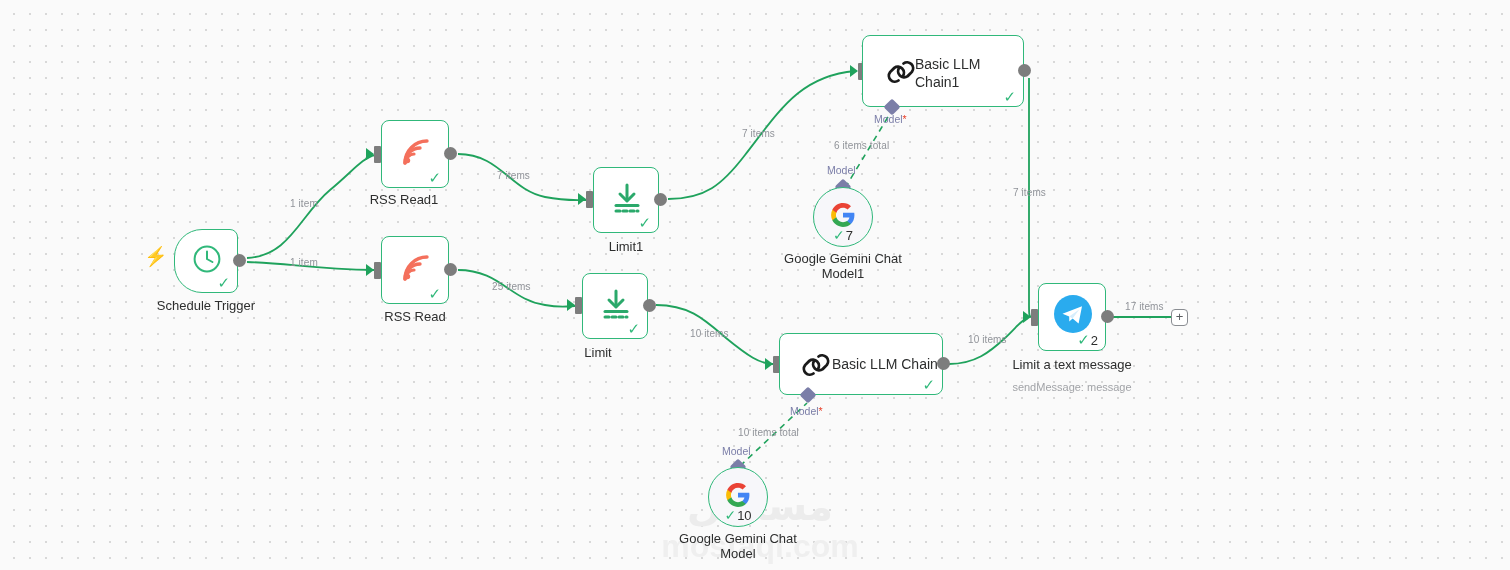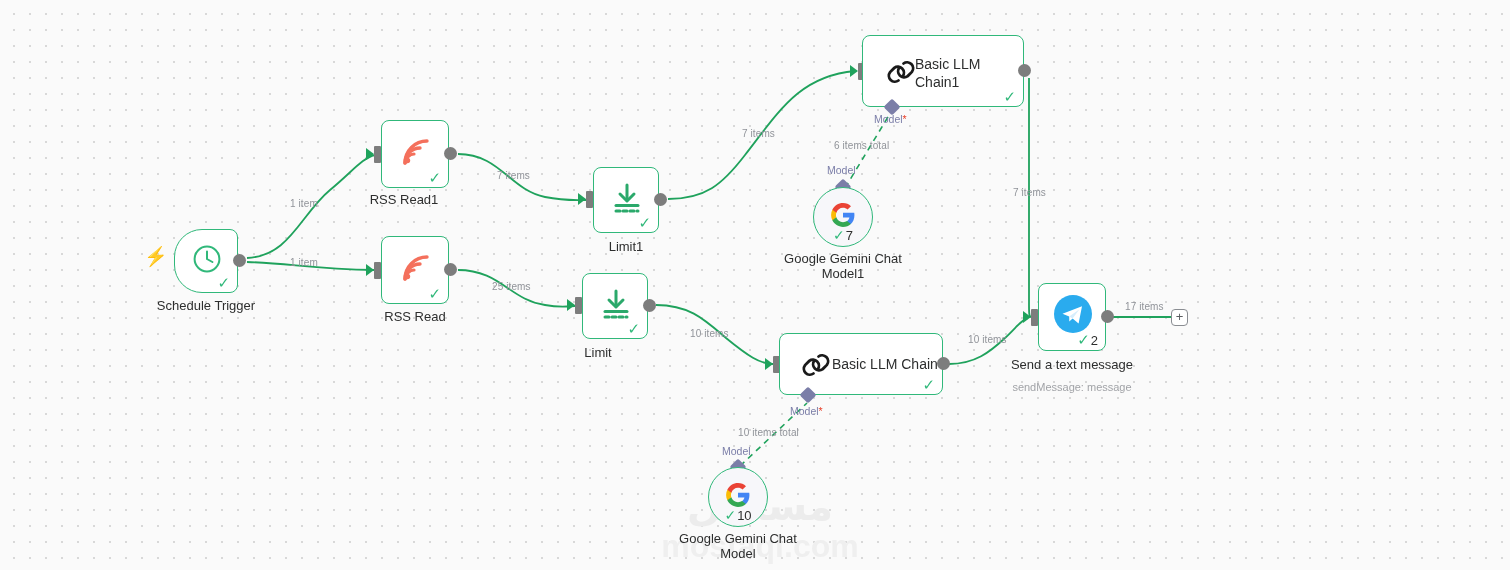--- a/index.html
+++ b/index.html
@@ -400,18 +400,18 @@
         <circle cx="20" cy="20" r="19" fill="#2aabee"></circle>
         <path d="M9.5 19.8 L29 12.2 L25.6 29.4 L19.6 24.4 L16.3 27.6 L16.2 22.6 Z" fill="#ffffff"></path>
         <path d="M16.2 22.6 L26.5 15.2 L19.6 24.4 Z" fill="#d7eefc"></path>
       </svg>
     </div>
     <div class="ntick">
       <span>✓</span><span class="cnt">2</span>
     </div>
   </div>
   <div class="port-out" style="left:1101px; top:310px;"></div>
-  <div class="node-title" style="left:992px; top:357px; width:160px;">Send a text message</div>
+  <div class="node-title" style="left:992px; top:357px; width:160px;">Limit a text message</div>
   <div class="node-subtitle" style="left:992px; top:373px; width:160px;margin-top:8px;">sendMessage: message</div>
 
   <div class="plus-btn" style="left:1171px; top:309px;">+</div>
 
 </div>
 
 </body></html>

